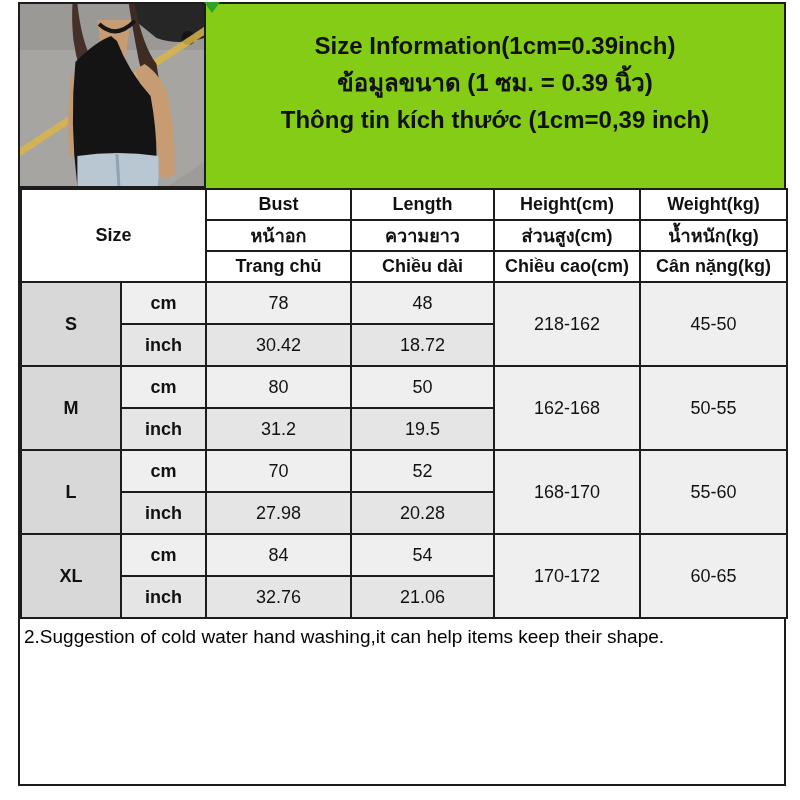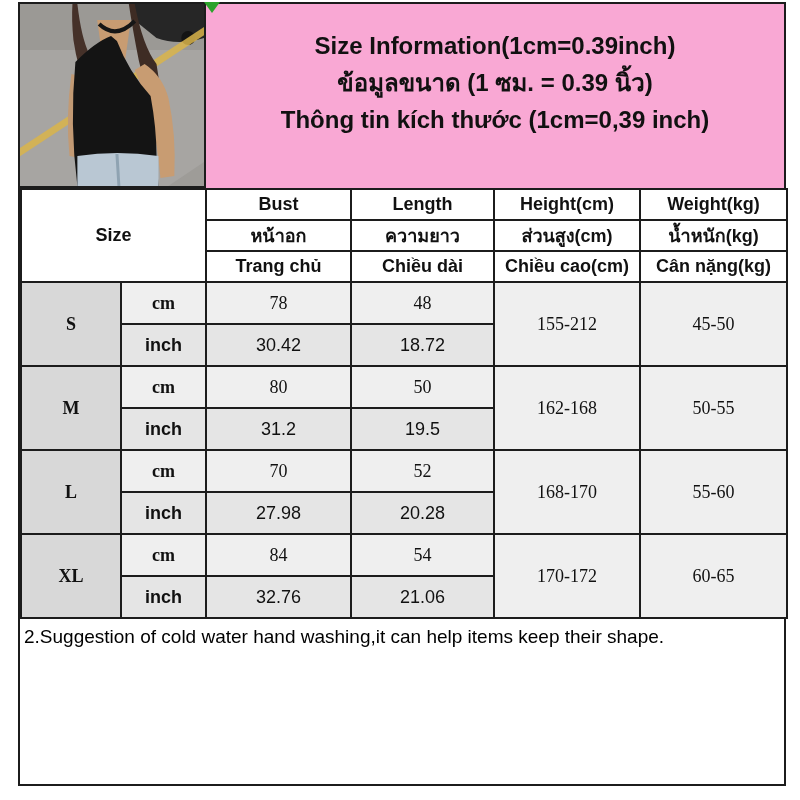--- a/index.html
+++ b/index.html
@@ -3,41 +3,41 @@
 <meta charset="utf-8">
 <style>
   * { margin:0; padding:0; box-sizing:border-box; }
   html,body { width:800px; height:800px; background:#ffffff;
     font-family:"Liberation Sans","DejaVu Sans",sans-serif; color:#111; }
   .page { position:relative; width:800px; height:800px; background:#fff; overflow:hidden; }
   .frame { position:absolute; left:18px; top:2px; width:768px; height:784px;
     border:2px solid #1c1c1c; background:#fff; display:flex; flex-direction:column; }
 
   
-  .top-band { display:flex; height:184px; flex:0 0 184px; background:#f9a8d4;justify-content:space-between; }
+  .top-band { display:flex; height:184px; flex:0 0 184px; background:#84cc16;justify-content:space-between; }
   .photo { width:186px; flex:0 0 186px; border-right:2px solid #1c1c1c; border-bottom:2px solid #1c1c1c;
     background:#a7a5a2; position:relative; overflow:hidden; }
   .photo svg { display:block; width:100%; height:100%; }
   .green-triangle { position:absolute; left:184px; top:-2px; width:0; height:0; z-index:5;
     border-left:8px solid transparent; border-right:8px solid transparent; border-top:11px solid #2ba32b; }
   .title-area { flex:1 1 auto; display:flex; flex-direction:column; justify-content:center;
     align-items:center; text-align:center; gap:9px; padding-bottom:26px; }
   .title-line { font-weight:bold; font-size:24px; line-height:28px; letter-spacing:0; }
 
   
   table.size-table { width:100%; border-collapse:collapse; table-layout:fixed; flex:0 0 auto; }
   table.size-table td { border:2px solid #1c1c1c; text-align:center; vertical-align:middle;
     font-size:18px; background:#fff; overflow:hidden; white-space:nowrap; }
   tr.hdr { height:31px; }
   tr.body { height:42px; }
   td.hd { background:#d8d8d8; font-weight:bold; font-size:17px;margin-top:38px; }
   td.size-hd { background:#d8d8d8; font-weight:bold; font-size:34px; }
   td.size-cell { background:#d8d8d8; font-weight:bold; font-size:21px; }
   td.unit { font-weight:bold; font-size:17px; }
-  tr.cm-row td { background:#efefef;font-family:Liberation Serif, serif; }
+  tr.cm-row td { background:#efefef; }
   tr.inch-row td { background:#e5e5e5; }
   td.range { background:#efefef !important; font-size:18px; }
   tr.cm-row td.size-cell { background:#d8d8d8; }
 
   
   .attention { flex:1 1 auto; background:#fff; padding:4px 26px 4px 4px;
     font-size:19px; line-height:27px; color:#000; }
 </style>
 </head>
 <body>
@@ -101,21 +101,21 @@
           <td class="hd">Chiều dài</td>
           <td class="hd">Chiều cao(cm)</td>
           <td class="hd">Cân nặng(kg)</td>
         </tr>
 
         <tr class="body cm-row">
           <td class="size-cell" rowspan="2">S</td>
           <td class="unit">cm</td>
           <td>78</td>
           <td>48</td>
-          <td class="range" rowspan="2">155-212</td>
+          <td class="range" rowspan="2">218-162</td>
           <td class="range" rowspan="2">45-50</td>
         </tr>
         <tr class="body inch-row">
           <td class="unit">inch</td>
           <td>30.42</td>
           <td>18.72</td>
         </tr>
 
         <tr class="body cm-row">
           <td class="size-cell" rowspan="2">M</td>

